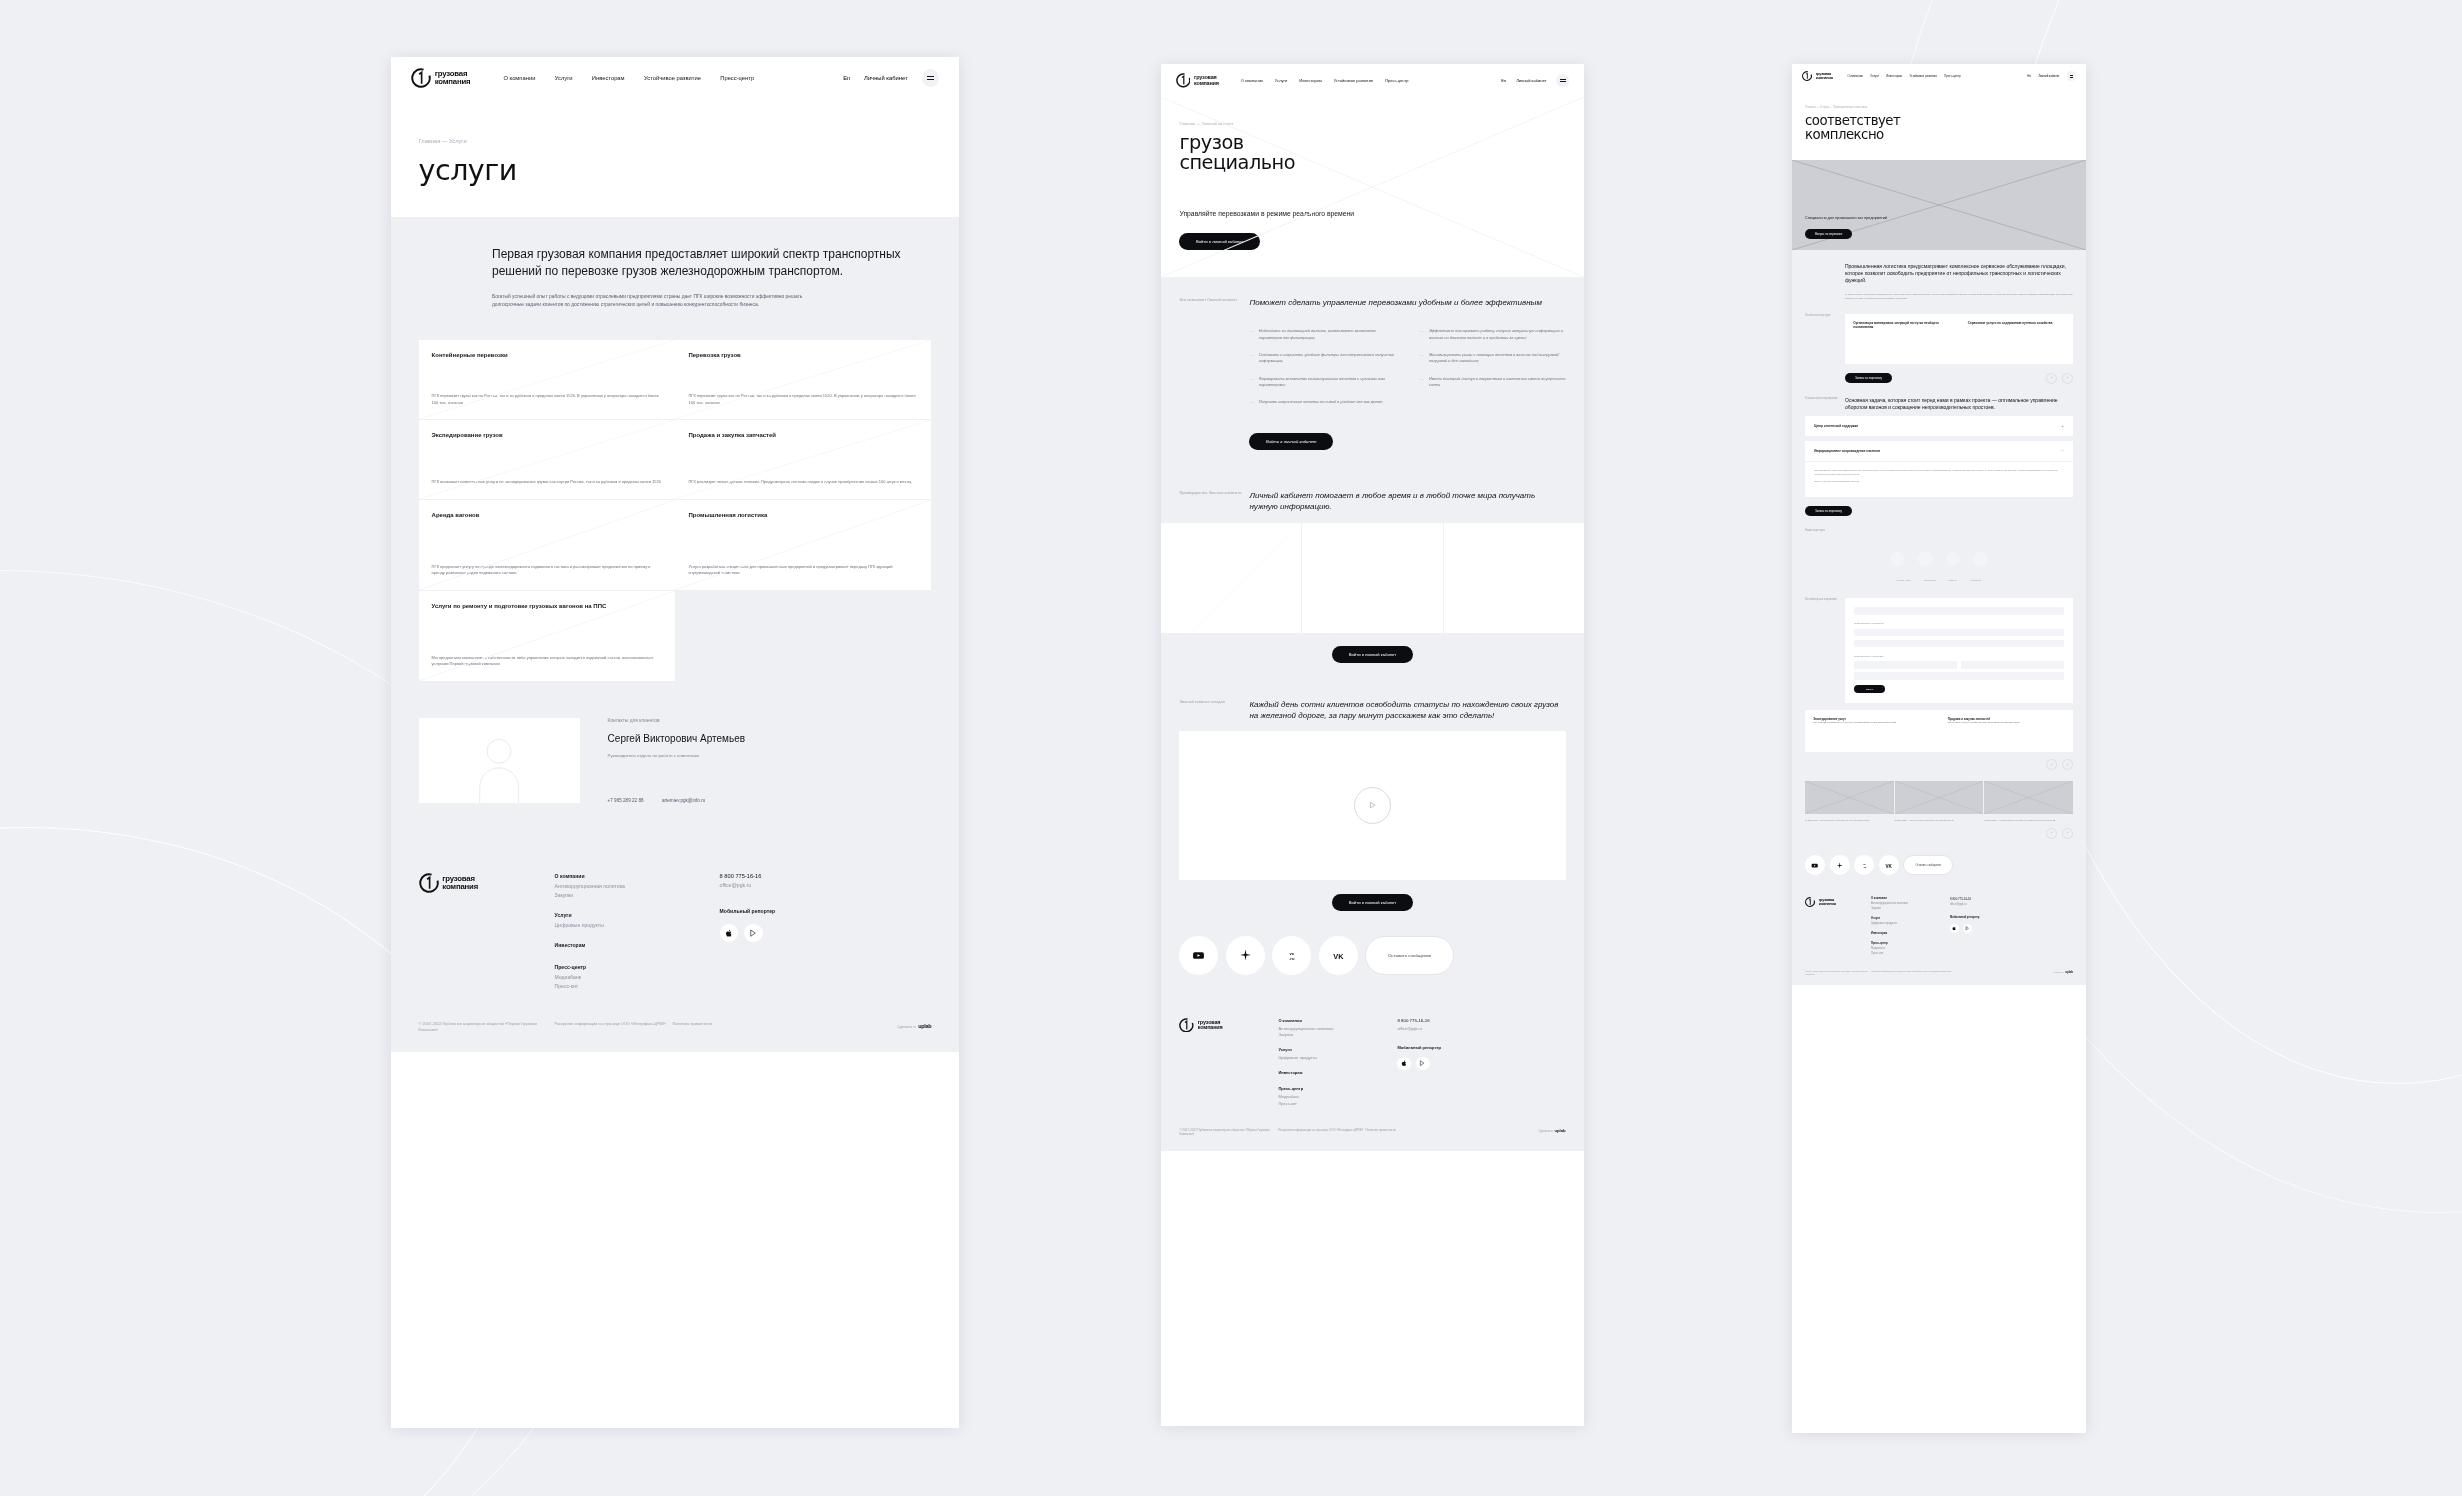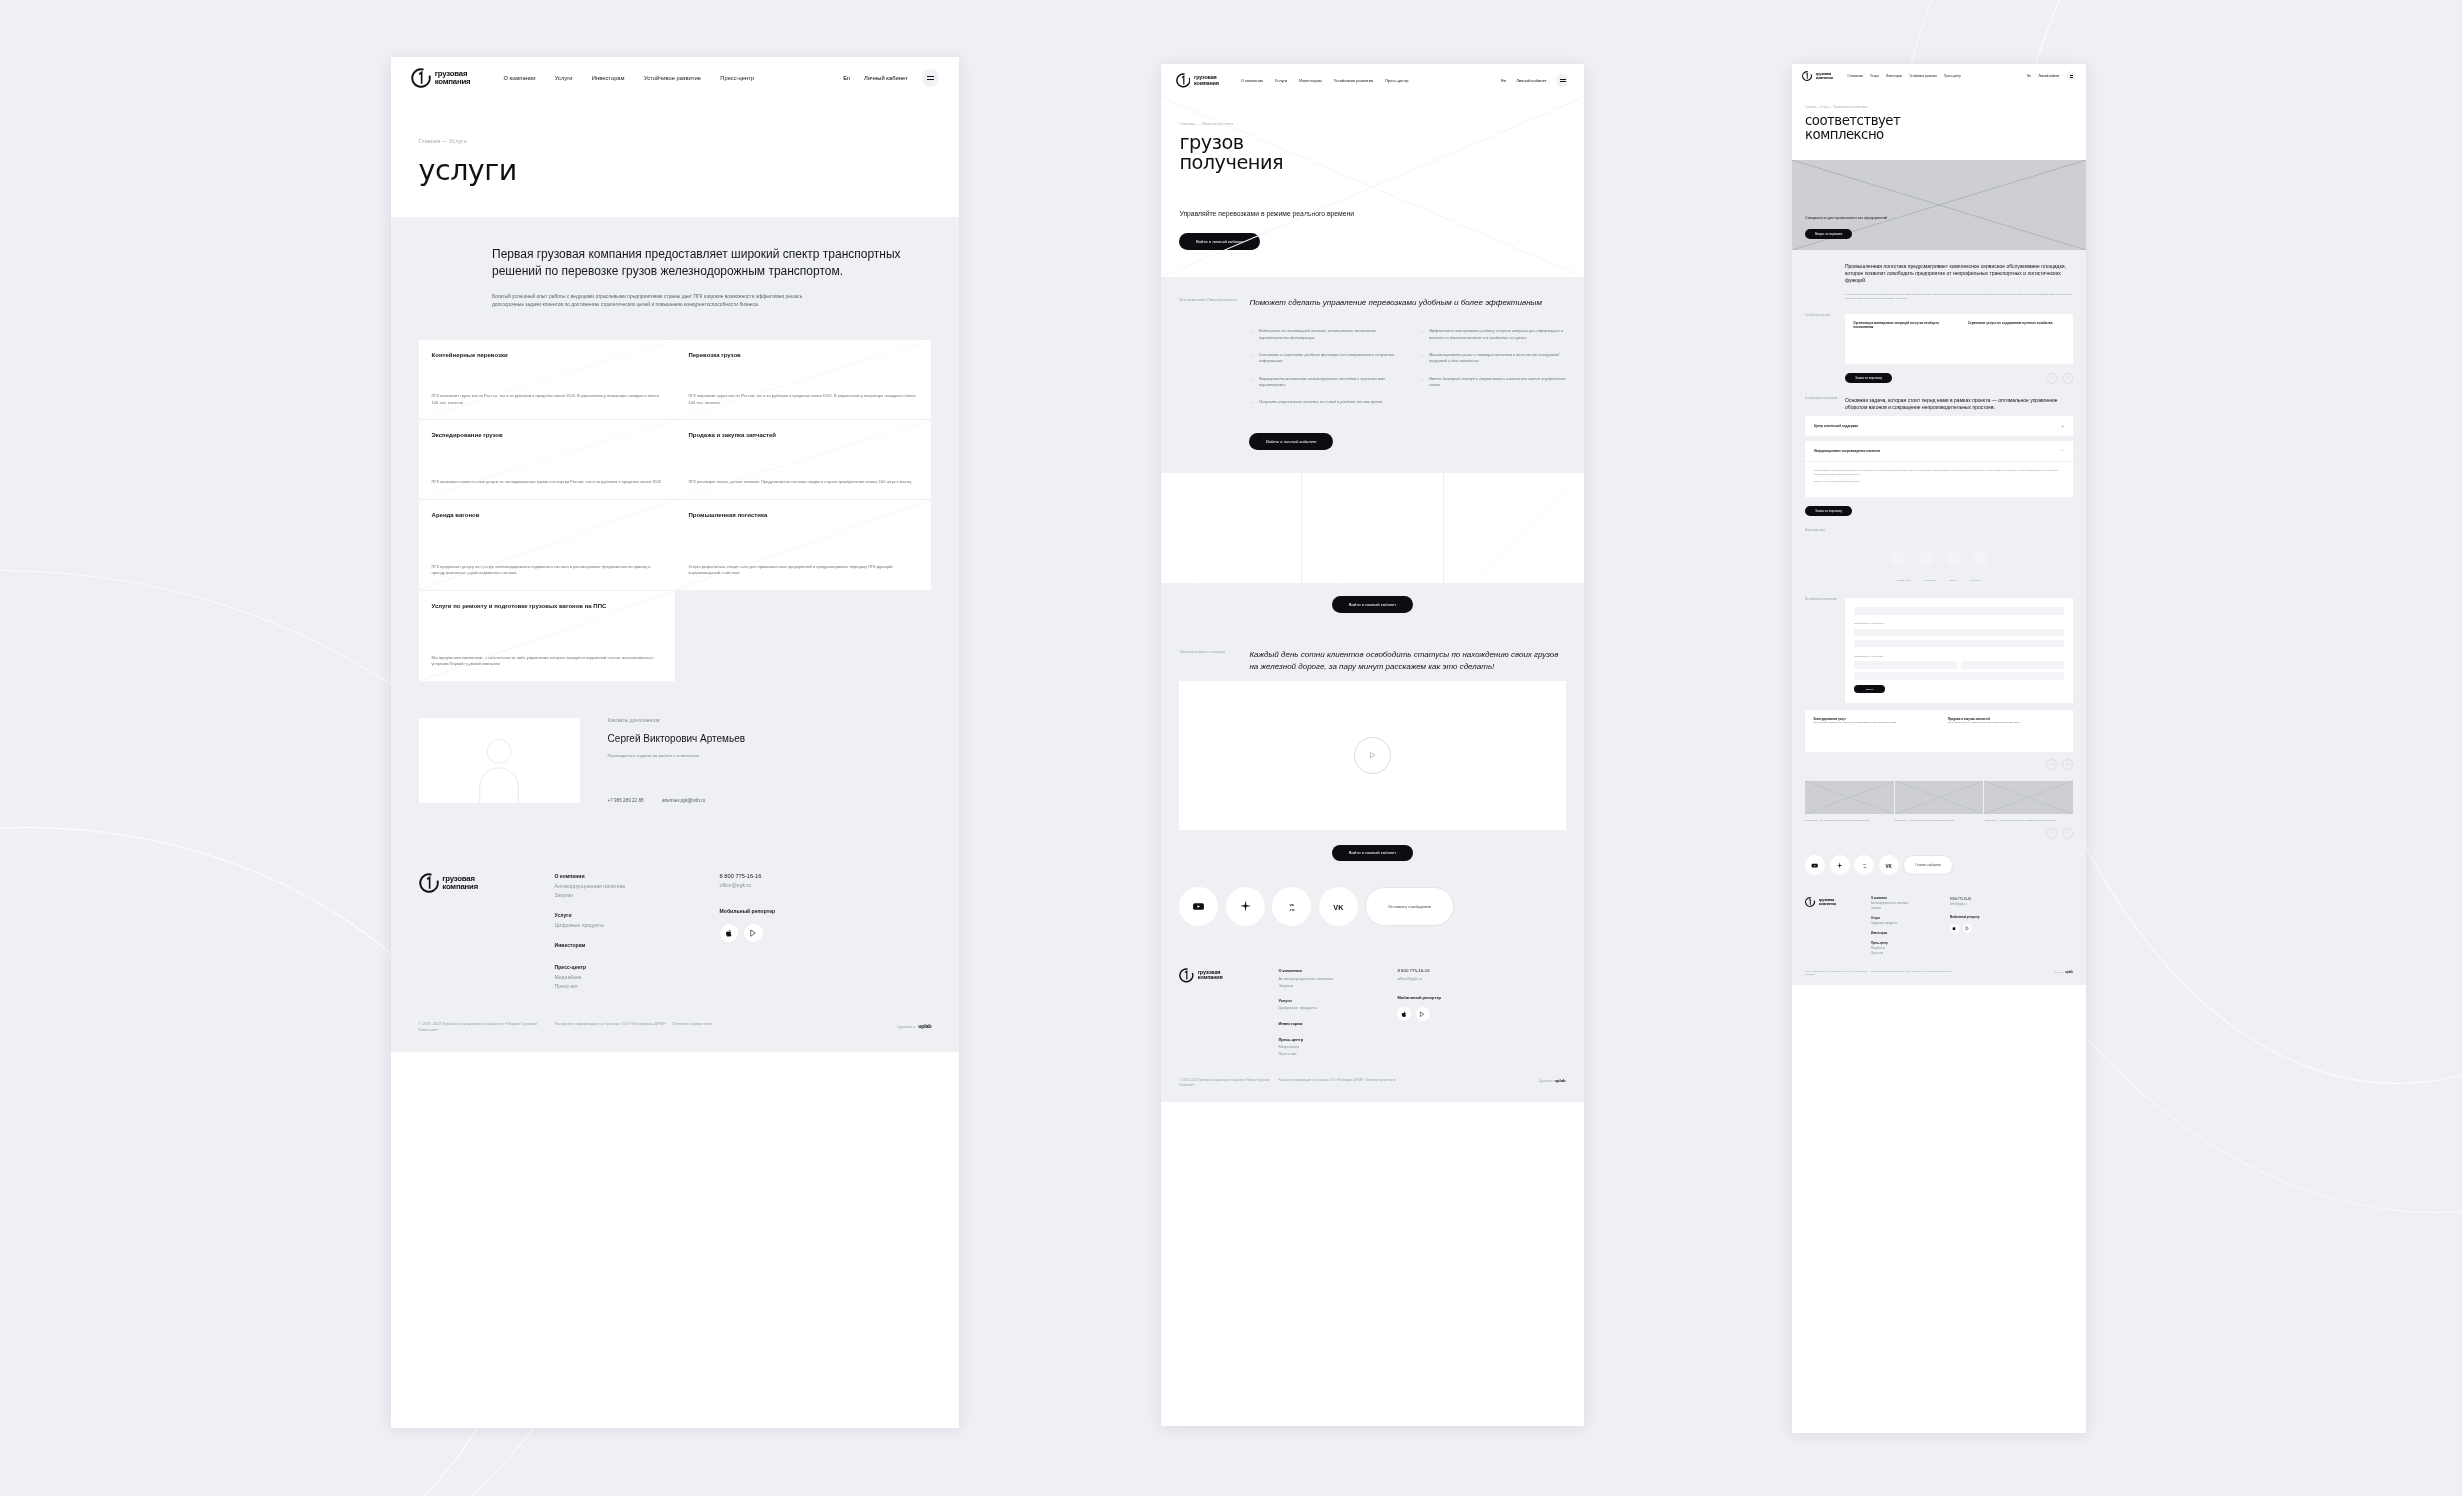--- a/index.html
+++ b/index.html
@@ -474,21 +474,21 @@
     <div class="hero">
       <div class="xcross">
         <svg width="100%" height="100%" preserveAspectRatio="none" viewBox="0 0 100 100">
           <line x1="0" y1="0" x2="100" y2="100" stroke="#f3f4f7" stroke-width=".4"></line>
           <line x1="100" y1="0" x2="0" y2="100" stroke="#f3f4f7" stroke-width=".4"></line>
         </svg>
       </div>
       <div class="crumb">Главная — Личный кабинет</div>
       <div class="h1">
         <span>грузов</span><br>
-        <span>получения</span>
+        <span>специально</span>
       </div>
       <div class="hero-sub">Управляйте перевозками в режиме реального времени</div>
       <div class="btn-dark">Войти в личный кабинет</div>
     </div>
 
     <div class="gray">
       <div class="section">
         <div class="sect-label">Что позволяет Личный кабинет</div>
         <div class="sect-body">
           <div class="s-head">Поможет сделать управление перевозками удобным и более эффективным</div>
@@ -519,20 +519,26 @@
               </div>
             <div class="bullet">
                 <b>—</b>
                 <span>Получать сохраненные отчеты по e-mail в удобное для вас время;</span>
               </div>
           </div>
           <div class="btn-dark" style="margin-top:16.5px">Войти в личный кабинет</div>
         </div>
       </div>
 
+      <div class="section" style="padding-bottom:7.4px">
+        <div class="sect-label">Преимущества Личного кабинета</div>
+        <div class="sect-body">
+          <div class="s-head">Личный кабинет помогает в любое время и в любой точке мира получать нужную информацию.</div>
+        </div>
+      </div>
 
       <div class="stats">
         <div class="stat">
           <div class="x-line"><svg viewBox="0 0 100 100" preserveAspectRatio="none">
                 <line x1="100" y1="0" x2="0" y2="100" stroke="#f4f5f8" stroke-width=".5"></line>
               </svg></div>
 
         </div>
         <div class="stat">
           <div class="x-line"><svg viewBox="0 0 100 100" preserveAspectRatio="none">

